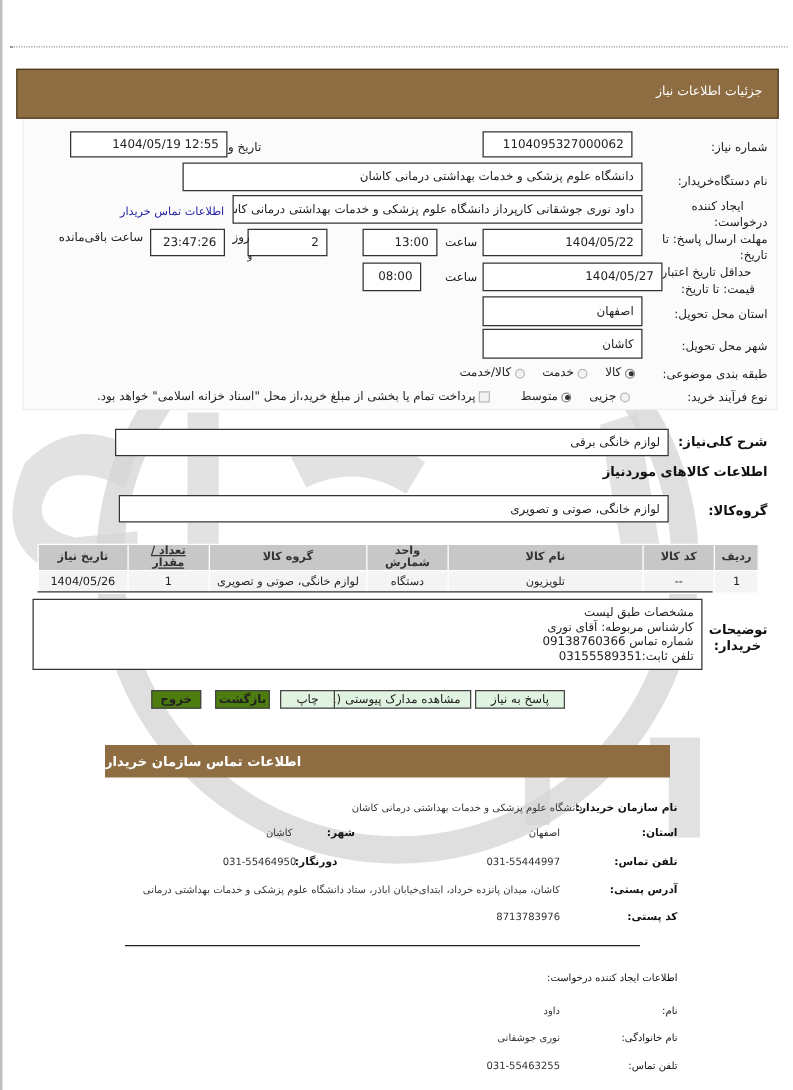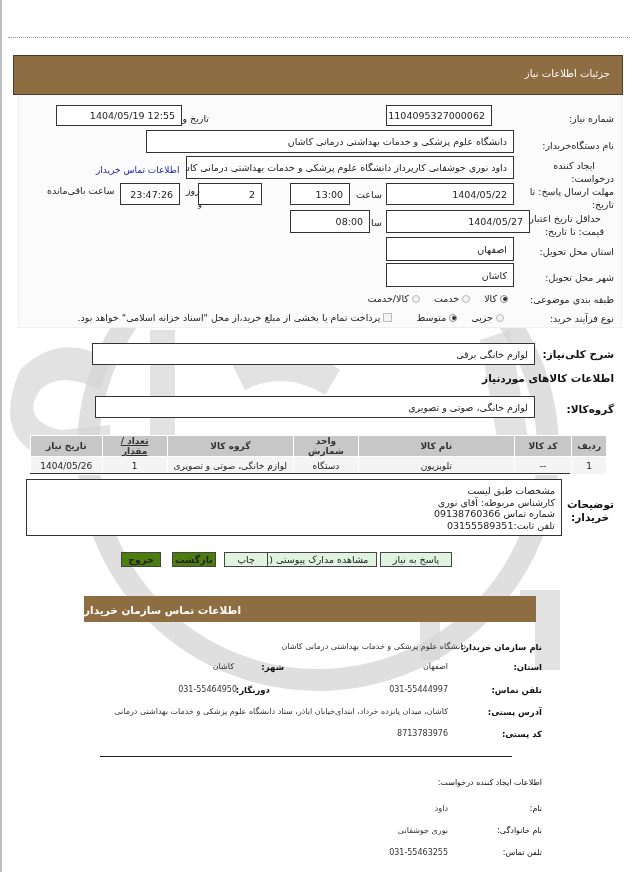--- a/index.html
+++ b/index.html
@@ -60,21 +60,21 @@
     <path d="M480 340 l30 -10 l20 120 l-30 5z"></path>
     <path d="M420 620 l20 0 l0 40 l-20 0z"></path>
     <path d="M520 590 l40 0 l0 80 l-25 0 l0 -55 l-15 0z"></path>
   </g>
 </svg>
 
 <div class="panel-header">جزئیات اطلاعات نیاز</div>
 <div class="form-area"></div>
 
 <div class="abs lbl" style="right:20px; top:112px;">شماره نیاز:</div>
-<div class="abs box" style="left:386px; top:105px; width:106px; height:21px;">1104095327000062</div>
+<div class="abs box" style="left:386px; top:105px; width:120px; height:21px;">1104095327000062</div>
 <div class="abs lbl" style="right:425px; top:112px;">تاریخ و ساعت اعلان عمومی:</div>
 <div class="abs box" style="left:56px; top:105px; width:126px; height:21px;">1404/05/19 12:55</div>
 
 <div class="abs lbl" style="right:20px; top:139px;">نام دستگاه‌خریدار:</div>
 <div class="abs box rtl" style="left:146px; top:130px; width:368px; height:23px;">دانشگاه علوم پزشکی و خدمات بهداشتی درمانی کاشان</div>
 
 <div class="abs lbl" style="right:39px; top:159px;">ایجاد کننده</div>
 <div class="abs lbl" style="right:20px; top:172px;">درخواست:</div>
 <div class="abs box rtl" style="left:186px; top:156px; width:328px; height:23px;">داود نوری جوشقانی کارپرداز دانشگاه علوم پزشکی و خدمات بهداشتی درمانی کاشان</div>
 <div class="abs link" style="left:96px; top:165px;">اطلاعات تماس خریدار</div>
@@ -87,21 +87,21 @@
 <div class="abs box" style="left:198px; top:183px; width:64px; height:22px;">2</div>
 <div class="abs lbl" style="left:186px; top:184px;">روز</div>
 <div class="abs lbl" style="left:198px; top:198px; font-size:8px;">و</div>
 <div class="abs box" style="left:120px; top:183px; width:60px; height:22px;">23:47:26</div>
 <div class="abs lbl" style="left:47px; top:184px;">ساعت باقی‌مانده</div>
 
 <div class="abs lbl" style="right:33px; top:212px;">حداقل تاریخ اعتبار</div>
 <div class="abs lbl" style="right:30px; top:225px;">قیمت: تا تاریخ:</div>
 <div class="abs box" style="left:386px; top:210px; width:144px; height:23px;">1404/05/27</div>
 <div class="abs lbl" style="left:356px; top:216px;">ساعت</div>
-<div class="abs box" style="left:290px; top:210px; width:80px; height:23px;">08:00</div>
+<div class="abs box" style="left:290px; top:210px; width:47px; height:23px;">08:00</div>
 
 <div class="abs lbl" style="right:20px; top:245px;">استان محل تحویل:</div>
 <div class="abs box rtl" style="left:386px; top:237px; width:128px; height:24px;">اصفهان</div>
 <div class="abs lbl" style="right:20px; top:271px;">شهر محل تحویل:</div>
 <div class="abs box rtl" style="left:386px; top:263px; width:128px; height:24px;">کاشان</div>
 
 <div class="abs lbl" style="right:20px; top:293px;">طبقه بندی موضوعی:</div>
 <div class="abs" style="right:126px; top:293px; display:flex;">
   <span class="opt">
       <span class="radio on"></span>

